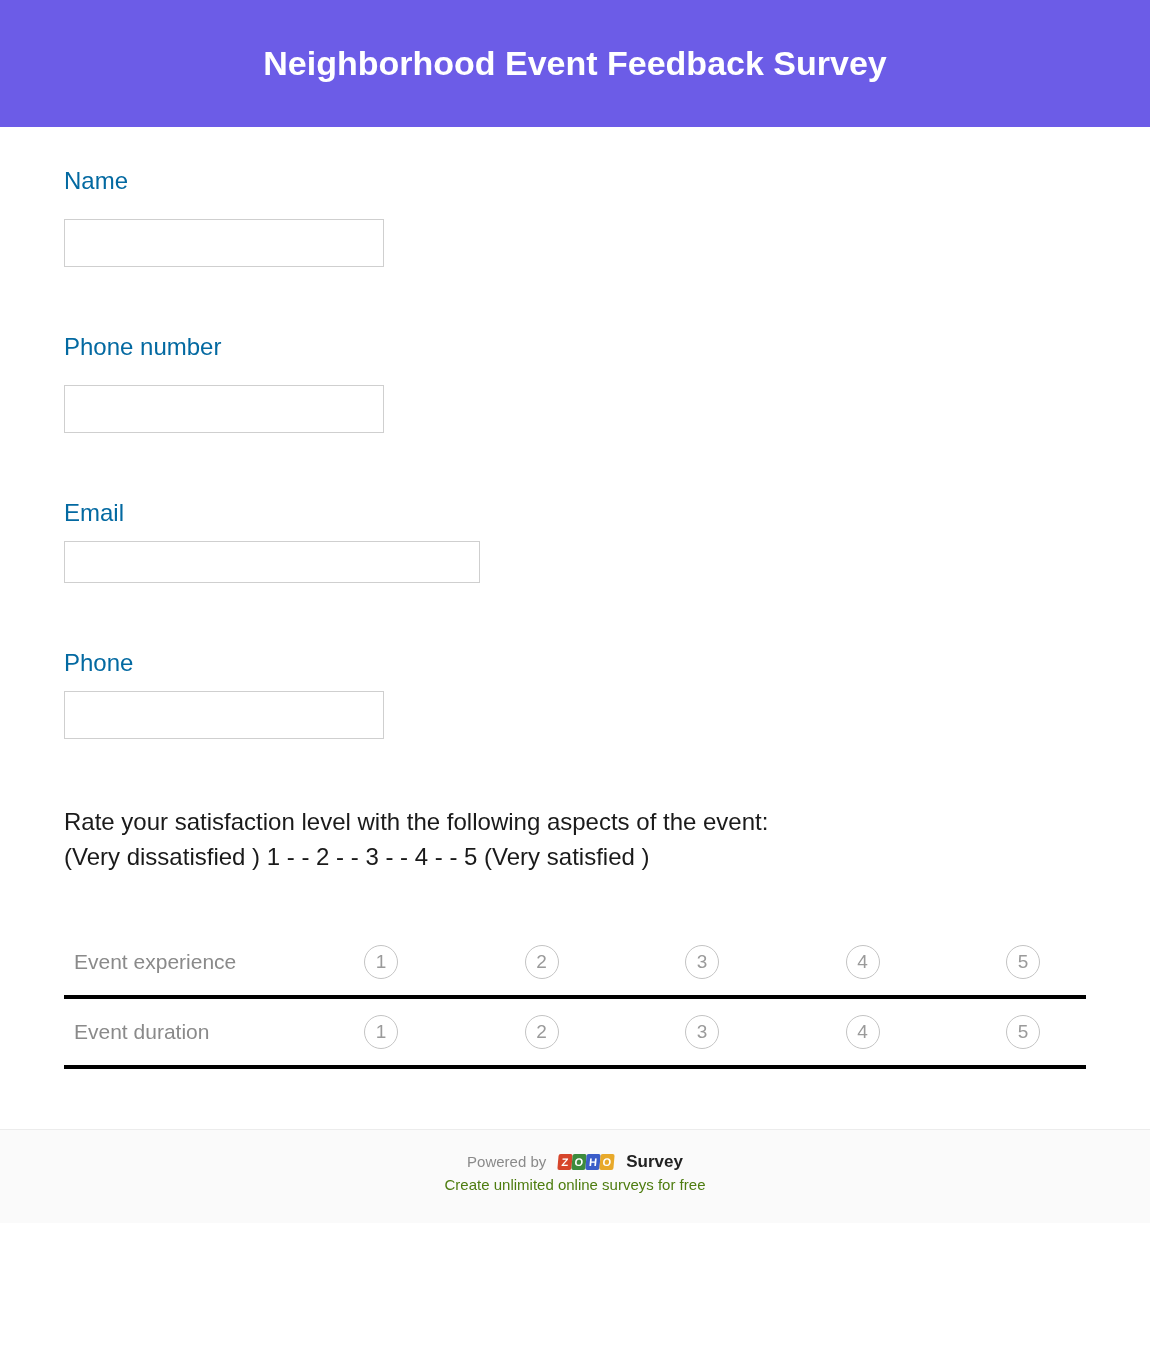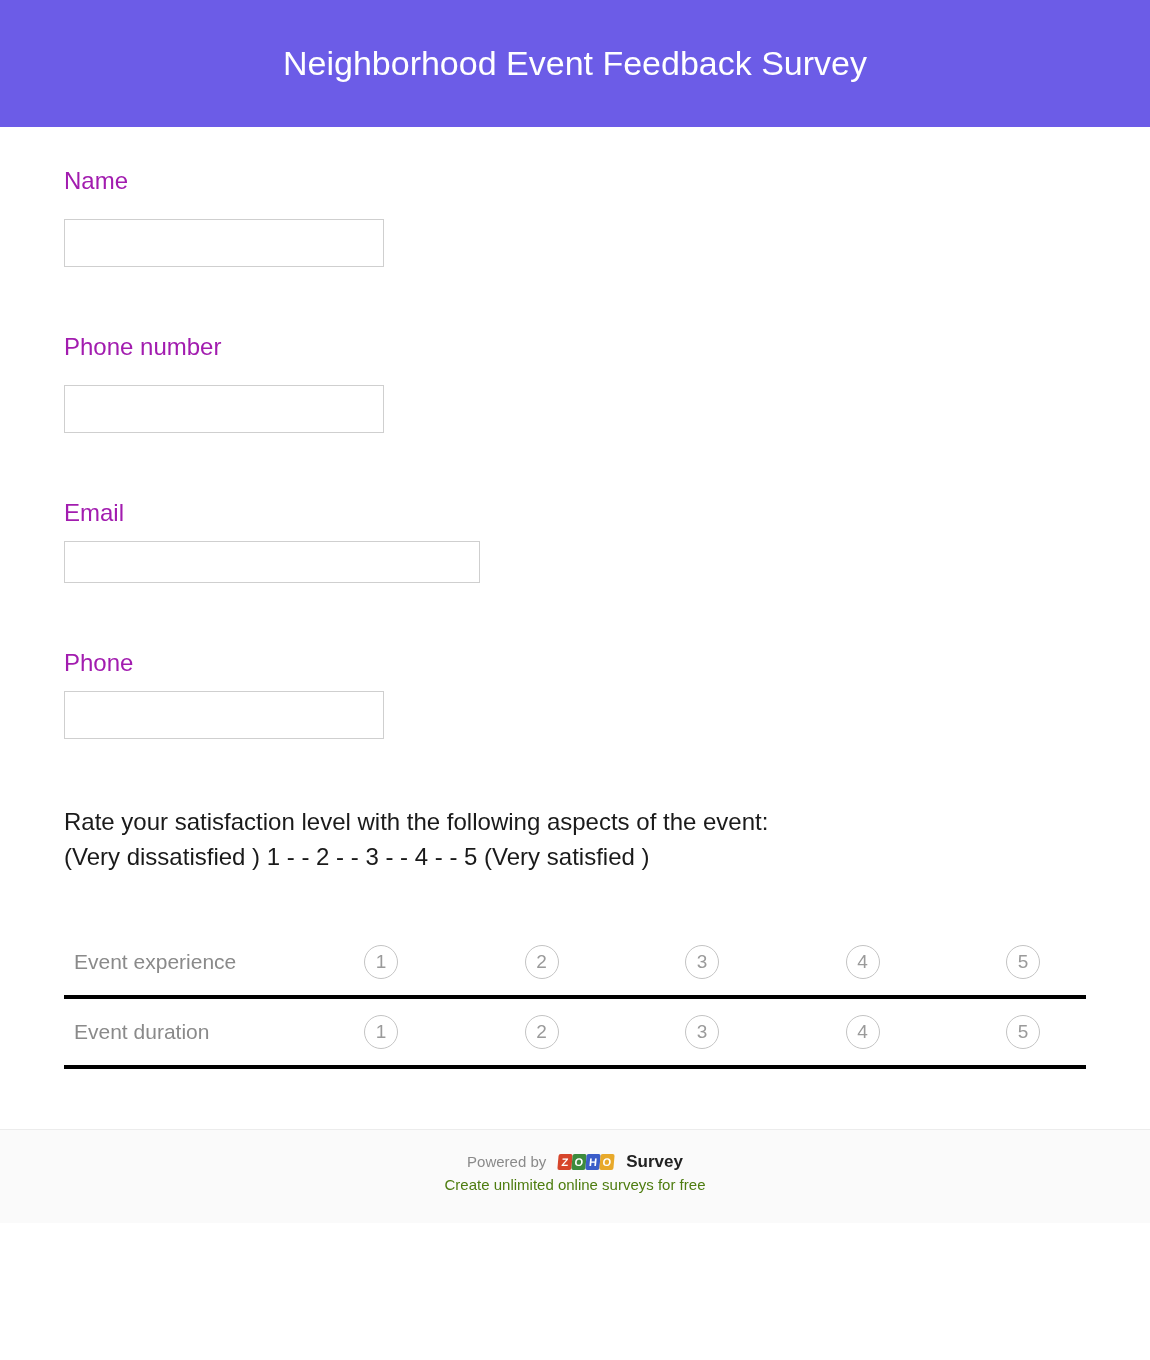--- a/index.html
+++ b/index.html
@@ -8,31 +8,31 @@
   background: #ffffff;
   width: 1150px;
   margin: 0 auto;
 }
 .header {
   background: #6c5ce7;
   color: #ffffff;
   text-align: center;
   padding: 44px 20px;
   font-size: 34px;
-  font-weight: 400;
+  font-weight: 700;
 }
 .form-body {
   padding: 40px 64px 60px 64px;
 }
 .question {
   margin-bottom: 66px;
 }
 .question-label {
   font-size: 24px;
-  color: #a21caf;
+  color: #0369a1;
   margin-bottom: 24px;
   display: block;
 }
 .text-input {
   width: 320px;
   height: 48px;
   border: 1px solid #cfcfcf;
   background: #fff;
   font-size: 16px;
   padding: 0 10px;

